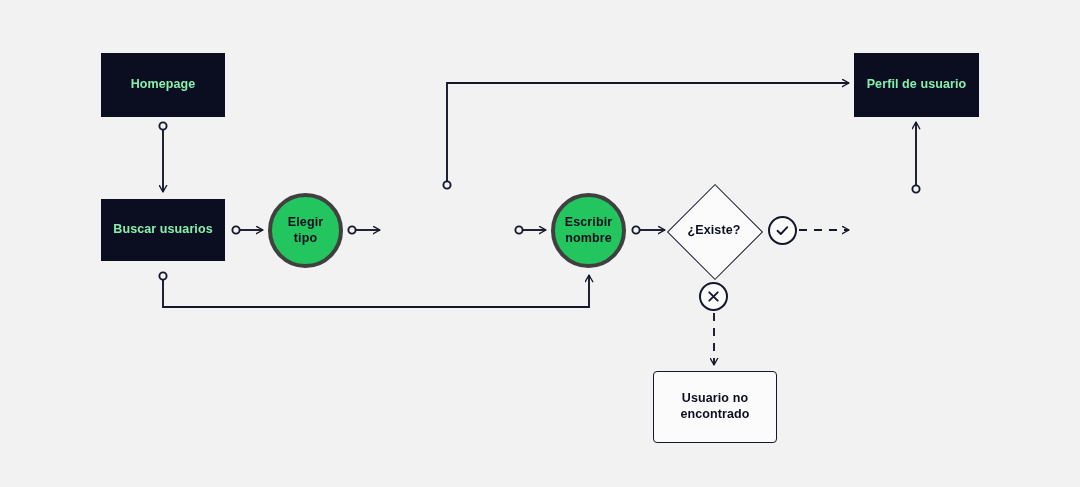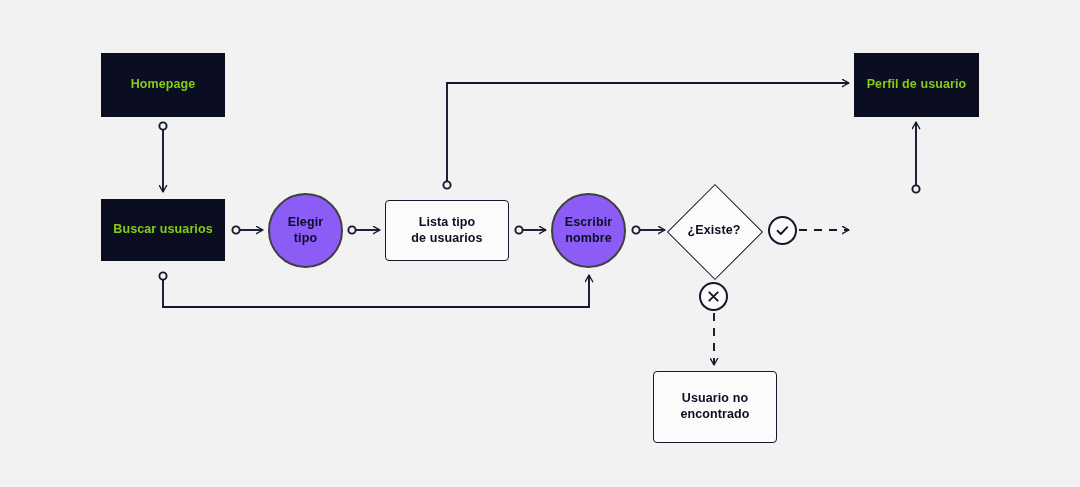--- a/index.html
+++ b/index.html
@@ -30,32 +30,32 @@
     text-align: center;
     font-size: 12.5px;
     font-weight: 600;
     letter-spacing: 0.1px;
     line-height: 1.25;
     color: #0c0f22;
     z-index: 3;
   }
   .node.dark {
     background: #0b0e20;
-    color: #84cc16;
+    color: #86efac;
     border: 1.6px solid #0b0e20;
   }
   .node.light {
     background: #fbfbfb;
     border: 1.9px solid #14182b;
   }
   .node.rounded { border-radius: 4px; }
   .node.circle {
     border-radius: 50%;
-    background: #8b5cf6;
-    border: 2px solid #404040;
+    background: #22c55e;
+    border: 4px solid #404040;
   }
   .node.diamond-wrap {
     background: transparent;
     border: none;
   }
   .diamond-shape {
     position: absolute;
     left: 50%;
     top: 50%;
     width: 66px;
@@ -159,23 +159,20 @@
   </div>
 
   <div class="node dark" style="left:101px; top:199px; width:124px; height:62px;">
     <span class="label">Buscar usuarios</span>
   </div>
 
   <div class="node circle" style="left:268px; top:193px; width:75px; height:75px;">
     <span class="label">Elegir<br>tipo</span>
   </div>
 
-  <div class="node light rounded" style="left:385px; top:200px; width:124px; height:61px;">
-    <span class="label">Lista tipo<br>de usuarios</span>
-  </div>
 
   <div class="node circle" style="left:551px; top:193px; width:75px; height:75px;">
     <span class="label">Escribir<br>nombre</span>
   </div>
 
   <div class="node diamond-wrap" style="left:670px; top:184px; width:88px; height:93px;">
     <div class="diamond-shape"></div>
     <span class="label">¿Existe?</span>
   </div>
 

